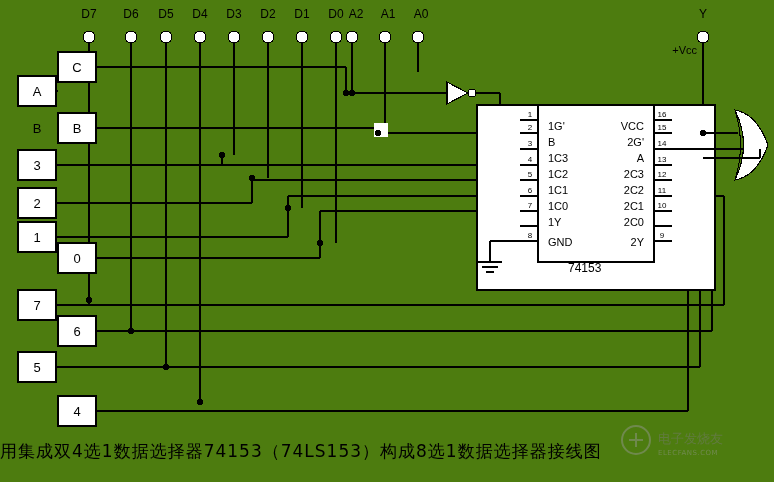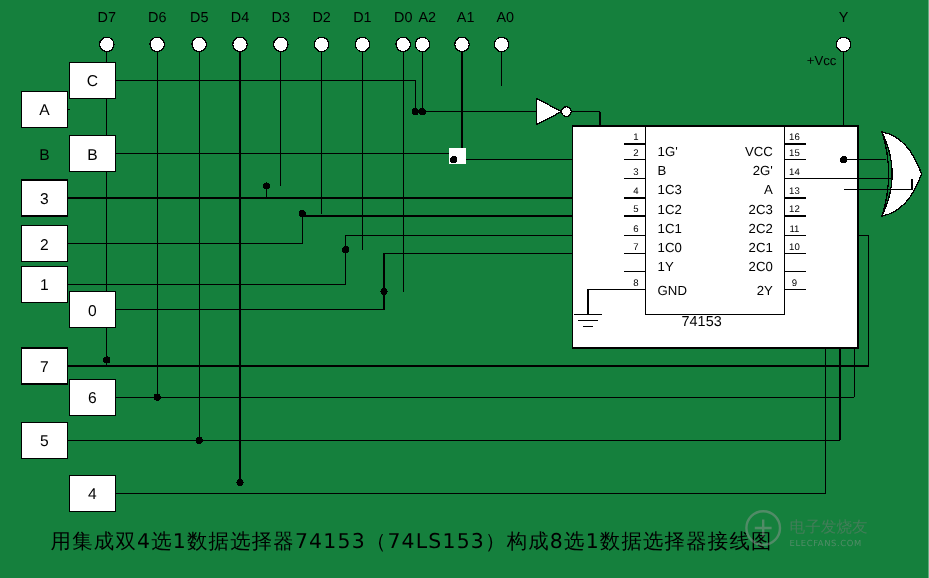--- a/index.html
+++ b/index.html
@@ -8,35 +8,35 @@
     background: #ffffff;
   }
   body {
     font-family: "Liberation Sans", sans-serif;
   }
   #root {
     position: relative;
     width: 774px;
     height: 482px;
     overflow: hidden;
-    background: #15803d;
+    background: #4d7c0f;
   }
   #schematic {
     position: absolute;
     left: 0;
     top: 0;
     width: 774px;
     height: 482px;
   }
   .caption {
     position: absolute;
     left: 0;
     top: 440px;
     width: 686px;
-    text-align: center;
+    text-align: left;
     font-family: "DejaVu Sans", sans-serif;
     font-size: 17px;
     color: #000000;
     letter-spacing: 1px;
   }
   .watermark {
     position: absolute;
     right: 6px;
     bottom: 16px;
     width: 150px;

